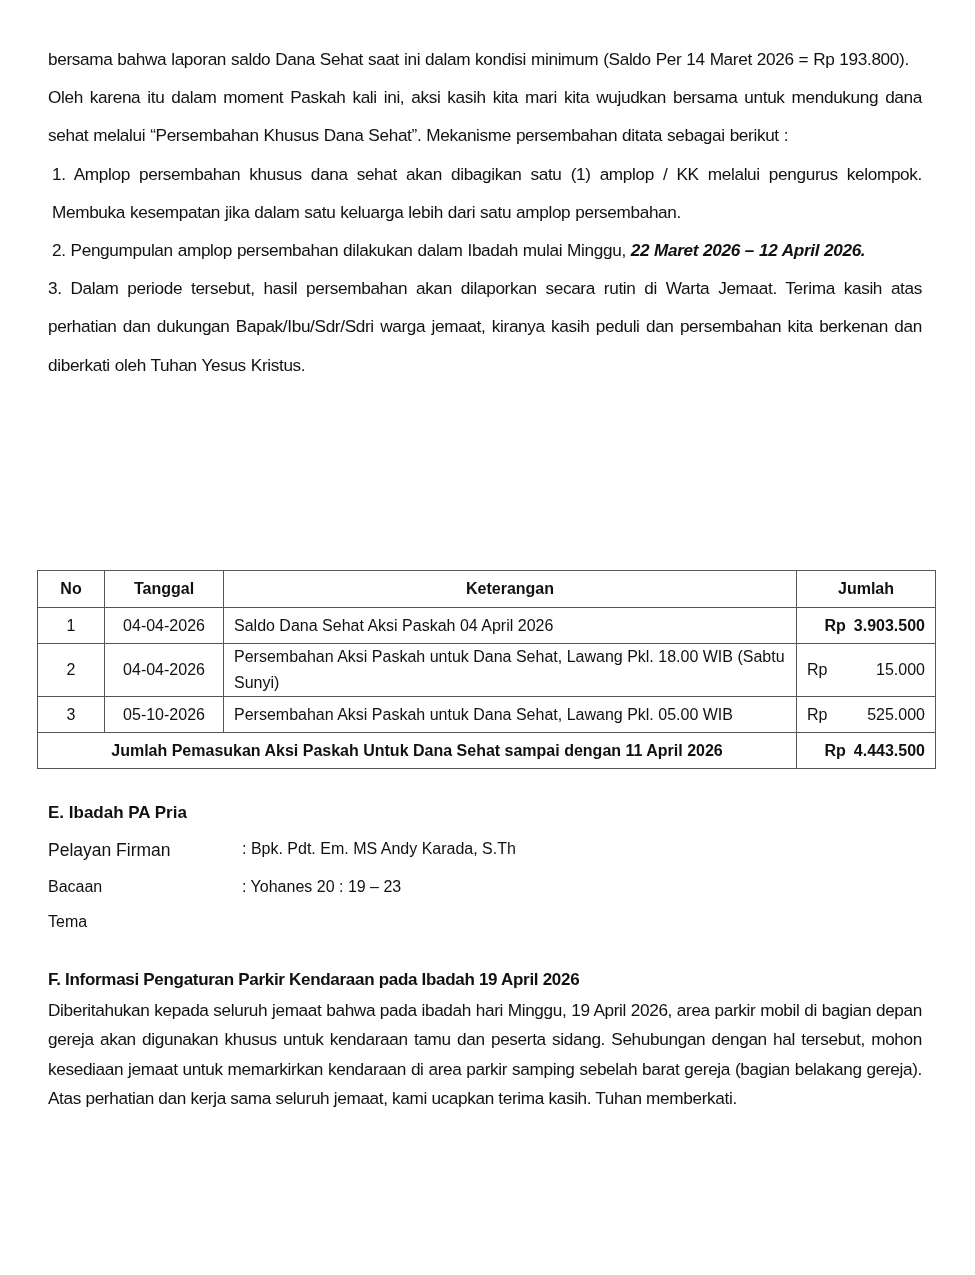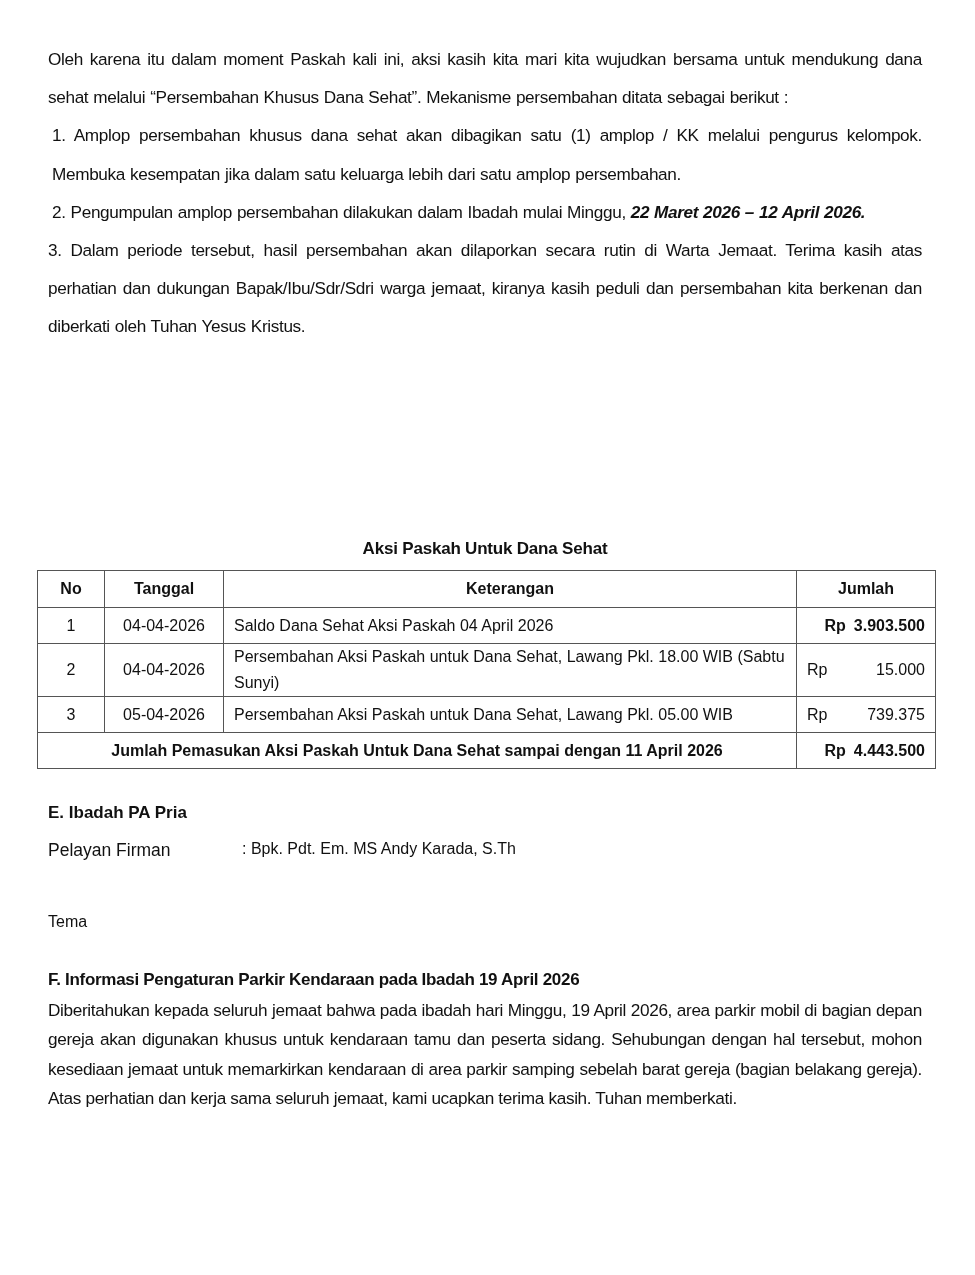--- a/index.html
+++ b/index.html
@@ -47,26 +47,26 @@
   .para-f {
     position: absolute; left: 0; top: 956px; width: 874px;
     font-size: 17.2px; line-height: 29.3px; text-align: justify; margin: 0;
     letter-spacing: -0.35px;
   }
 </style>
 </head>
 <body>
 
 <div class="page">
+  <p class="para">bersama bahwa laporan saldo Dana Sehat saat ini dalam kondisi minimum (Saldo Per 14 Maret 2026 = Rp 193.800).</p>
   <p class="para">Oleh karena itu dalam moment Paskah kali ini, aksi kasih kita mari kita wujudkan bersama untuk mendukung dana sehat melalui “Persembahan Khusus Dana Sehat”. Mekanisme persembahan ditata sebagai berikut :</p>
   <p class="para indent1">1. Amplop persembahan khusus dana sehat akan dibagikan satu (1) amplop / KK melalui pengurus kelompok. Membuka kesempatan jika dalam satu keluarga lebih dari satu amplop persembahan.</p>
   <p class="para indent1"><span>2. Pengumpulan amplop persembahan dilakukan dalam Ibadah mulai Minggu, </span><b>22 Maret 2026 – 12 April 2026.</b></p>
   <p class="para">3. Dalam periode tersebut, hasil persembahan akan dilaporkan secara rutin di Warta Jemaat. Terima kasih atas perhatian dan dukungan Bapak/Ibu/Sdr/Sdri warga jemaat, kiranya kasih peduli dan persembahan kita berkenan dan diberkati oleh Tuhan Yesus Kristus.</p>
 
-  <div class="table-title">Aksi Paskah Untuk Dana Sehat</div>
   <table class="ledger">
     <thead>
       <tr>
         <th class="c-no">No</th>
         <th class="c-date">Tanggal</th>
         <th>Keterangan</th>
         <th class="c-amt">Jumlah</th>
       </tr>
     </thead>
     <tbody>
@@ -87,45 +87,49 @@
         <td class="c-desc">Persembahan Aksi Paskah untuk Dana Sehat,  Lawang Pkl. 18.00 WIB (Sabtu Sunyi)</td>
         <td class="c-amt">
             <div class="amt">
               <span>Rp</span>
               <span>15.000</span>
             </div>
           </td>
       </tr>
       <tr>
         <td class="c-no">3</td>
-        <td class="c-date">05-04-2026</td>
+        <td class="c-date">05-10-2026</td>
         <td class="c-desc">Persembahan Aksi Paskah untuk Dana Sehat,  Lawang Pkl. 05.00 WIB</td>
         <td class="c-amt">
             <div class="amt">
               <span>Rp</span>
-              <span>739.375</span>
+              <span>525.000</span>
             </div>
           </td>
       </tr>
       <tr class="total">
         <td class="lbl" colspan="3">Jumlah Pemasukan Aksi Paskah Untuk Dana Sehat sampai dengan 11 April  2026</td>
         <td class="c-amt">
             <div class="amt bold">
               <span>Rp</span>
               <span>4.443.500</span>
             </div>
           </td>
       </tr>
     </tbody>
   </table>
 
   <div class="sec-e">E. Ibadah PA Pria</div>
   <div class="kv" style="top:800px">
     <span class="k big">Pelayan Firman</span>
     <span class="v">: Bpk. Pdt. Em. MS Andy Karada, S.Th</span>
   </div>
+  <div class="kv" style="top:838px">
+    <span class="k">Bacaan</span>
+    <span class="v">: Yohanes 20 : 19 – 23</span>
+  </div>
   <div class="kv" style="top:873px">
     <span class="k">Tema</span>
   </div>
 
   <div class="sec-f">F.  Informasi Pengaturan Parkir Kendaraan pada Ibadah 19 April 2026</div>
   <p class="para-f">Diberitahukan kepada seluruh jemaat bahwa pada ibadah hari Minggu, 19 April 2026, area parkir mobil di bagian depan gereja akan digunakan khusus untuk kendaraan tamu dan peserta sidang. Sehubungan dengan hal tersebut, mohon kesediaan jemaat untuk memarkirkan kendaraan di area parkir samping sebelah barat gereja (bagian belakang gereja). Atas perhatian dan kerja sama seluruh jemaat, kami ucapkan terima kasih. Tuhan memberkati.</p>
 </div>
 
 </body></html>

